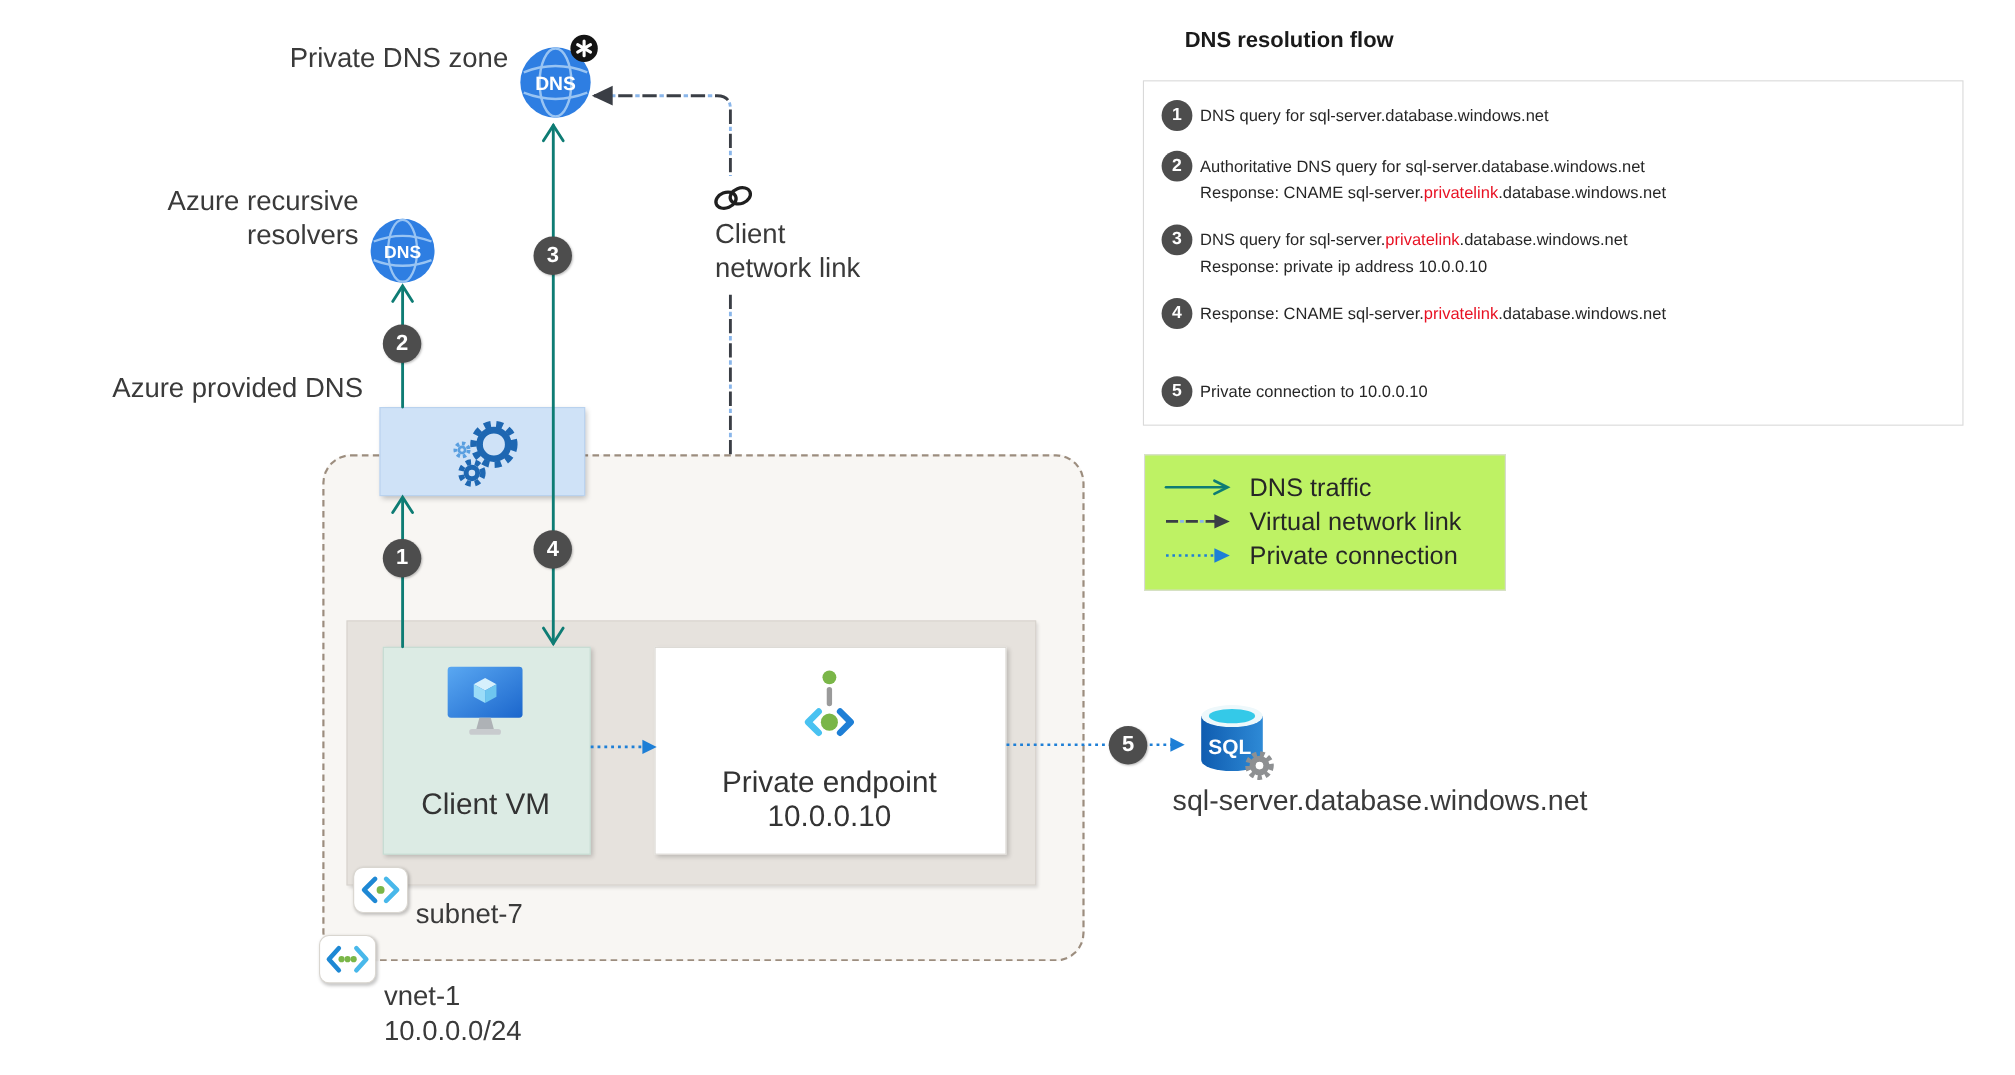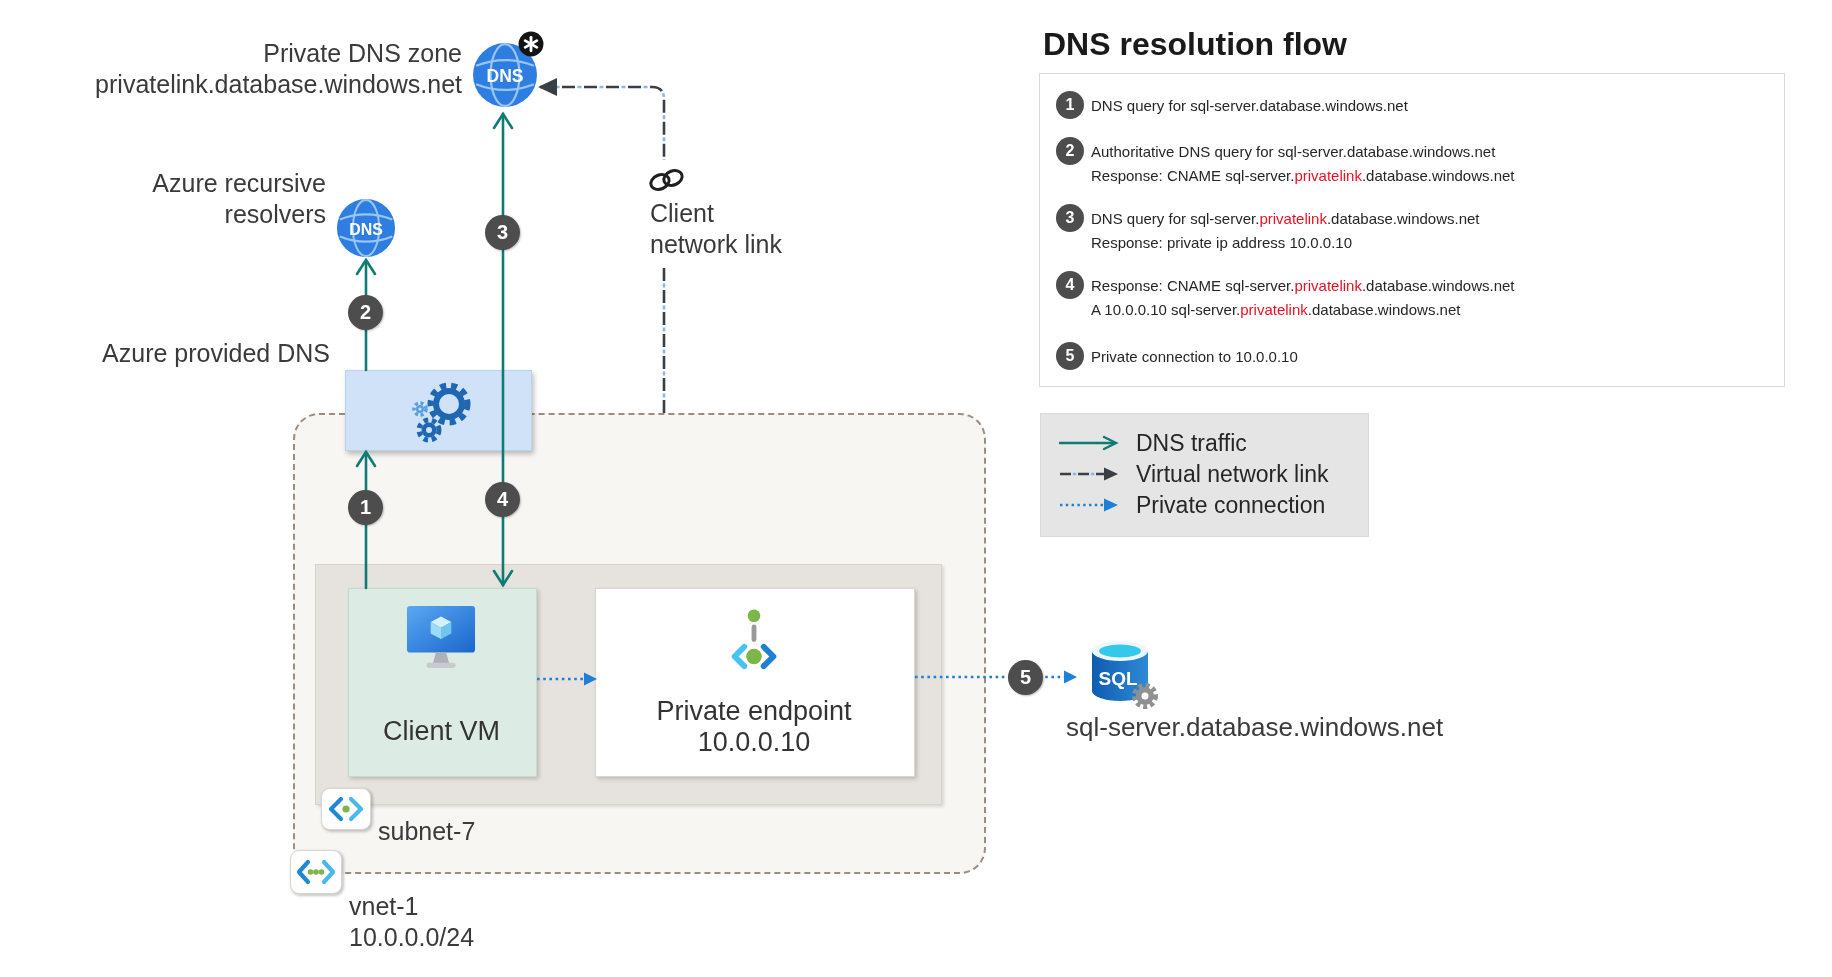--- a/index.html
+++ b/index.html
@@ -22,29 +22,29 @@
   .box-caption{width:100%;text-align:center;font-size:27px;color:#333;z-index:5;}
   
   .marker{width:35px;height:35px;border-radius:50%;background:#4d4d4d;color:#fff;
           font-size:20px;font-weight:bold;display:flex;align-items:center;justify-content:center;
           z-index:6;box-shadow:1px 1px 2px rgba(0,0,0,.25);}
   
   .chip{background:#fff;border:1px solid #d9d6d0;border-radius:9px;
         box-shadow:1.5px 1.5px 3px rgba(0,0,0,.22);display:flex;align-items:center;
         justify-content:center;z-index:6;}
   
-  .flow-title{left:1043px;top:26px;font-size:32px;font-weight:bold;color:#1a1a1a;z-index:5;}
+  .flow-title{left:1077px;top:26px;font-size:20px;font-weight:bold;color:#1a1a1a;z-index:5;}
   .flow-panel{left:1039px;top:73px;width:744px;height:312px;background:#fff;
               border:1px solid #d9d9d9;z-index:2;}
   .step-badge{position:absolute;left:16px;width:28px;height:28px;border-radius:50%;
               background:#4d4d4d;color:#fff;font-size:16px;font-weight:bold;
               display:flex;align-items:center;justify-content:center;}
   .step-text{position:absolute;left:51px;font-size:15px;line-height:24px;color:#262626;}
   .red{color:#e81123;}
-  .legend-box{left:1040px;top:413px;width:327px;height:122px;background:#e5e5e5;
+  .legend-box{left:1040px;top:413px;width:327px;height:122px;background:#bef264;
               border:1px solid #d9d9d9;z-index:2;}
   .legend-row{position:absolute;left:17px;height:30px;display:flex;align-items:center;}
   .legend-label{margin-left:14px;font-size:23px;color:#262626;white-space:nowrap;}
   svg{display:block;}
   .icon{z-index:6;}
   #connectors{left:0;top:0;z-index:4;pointer-events:none;}
 </style>
 </head>
 <body>
 
@@ -208,21 +208,20 @@
   </div>
 
   <div class="abs marker" style="left:348px;top:490px;">1</div>
   <div class="abs marker" style="left:348px;top:295px;">2</div>
   <div class="abs marker" style="left:485px;top:215px;">3</div>
   <div class="abs marker" style="left:485px;top:482px;">4</div>
   <div class="abs marker" style="left:1008px;top:660px;">5</div>
 
   <div class="abs lbl r" style="right:1370px;top:38px;z-index:5;margin-left:46px;">
     <div>Private DNS zone</div>
-    <div>privatelink.database.windows.net</div>
   </div>
   <div class="abs lbl r" style="right:1506px;top:168px;z-index:5;">
     <div>Azure recursive</div>
     <div>resolvers</div>
   </div>
   <div class="abs lbl r" style="right:1502px;top:338px;z-index:5;">Azure provided DNS</div>
   <div class="abs lbl" style="left:650px;top:198px;z-index:5;">
     <div>Client</div>
     <div>network link</div>
   </div>
@@ -250,21 +249,20 @@
         <div><span>Response: CNAME sql-server.</span><span class="red">privatelink</span><span>.database.windows.net</span></div>
       </div>
       <div class="step-badge" style="top: 130px;">3</div>
       <div class="step-text" style="top: 133px;">
         <div><span>DNS query for sql-server.</span><span class="red">privatelink</span><span>.database.windows.net</span></div>
         <div><span>Response: private ip address 10.0.0.10</span></div>
       </div>
       <div class="step-badge" style="top: 197px;">4</div>
       <div class="step-text" style="top: 200px;">
         <div><span>Response: CNAME sql-server.</span><span class="red">privatelink</span><span>.database.windows.net</span></div>
-        <div><span>A 10.0.0.10 sql-server.</span><span class="red">privatelink</span><span>.database.windows.net</span></div>
       </div>
       <div class="step-badge" style="top: 268px;">5</div>
       <div class="step-text" style="top: 271px;">
         <div><span>Private connection to 10.0.0.10</span></div>
       </div>
     </div>
 
   <div class="abs legend-box">
     <div class="legend-row" style="top:14px;">
       <svg width="64" height="16" viewBox="0 0 64 16">

